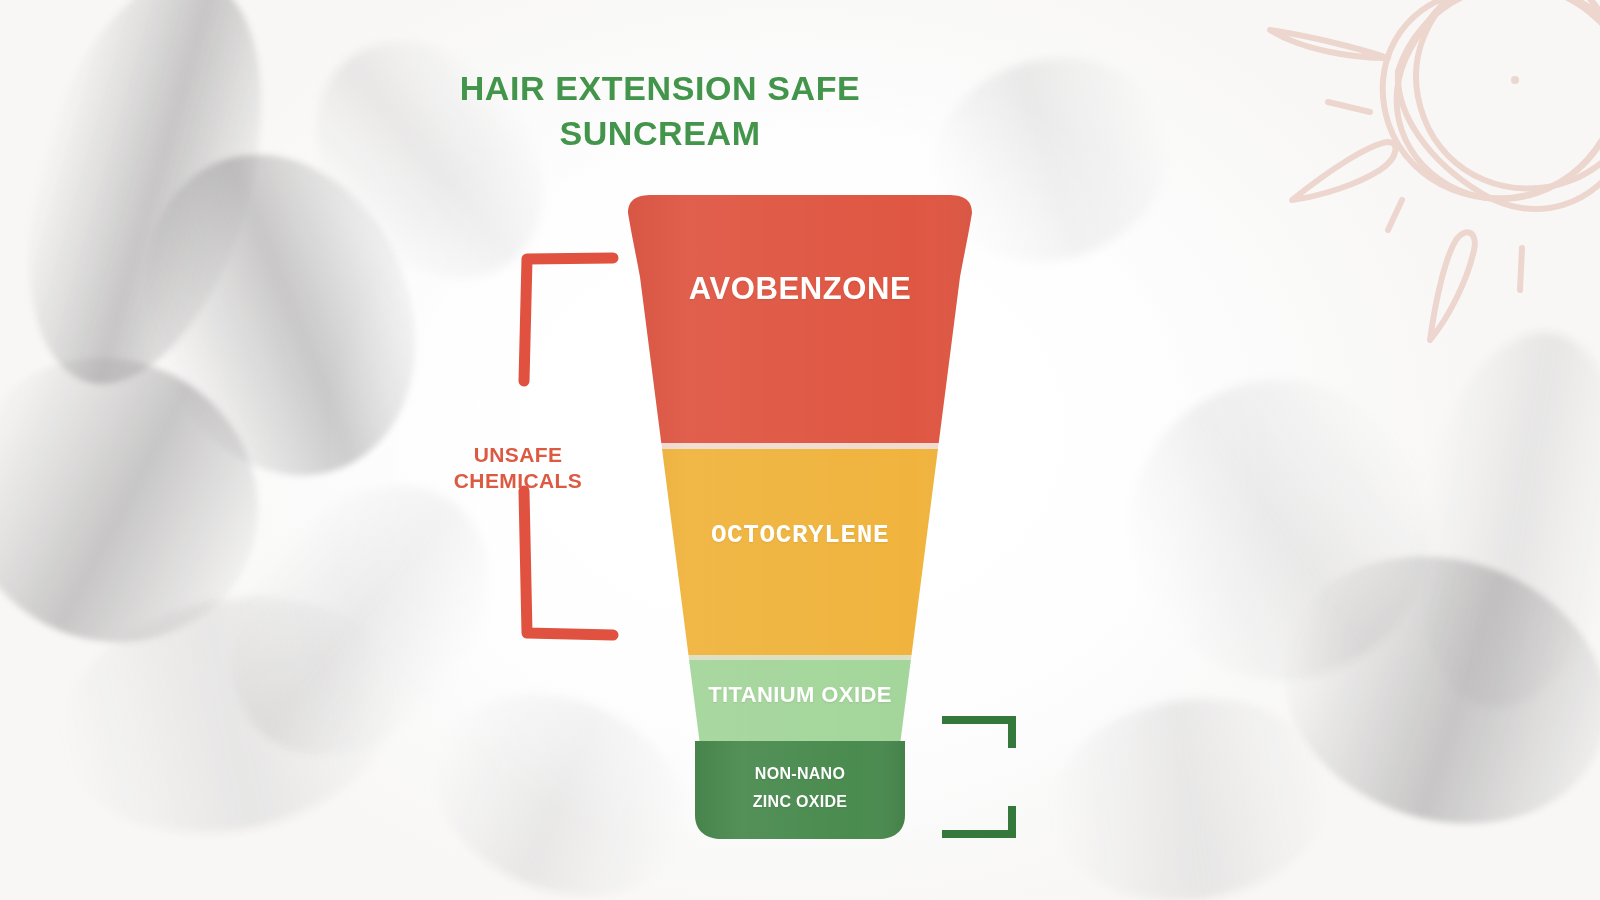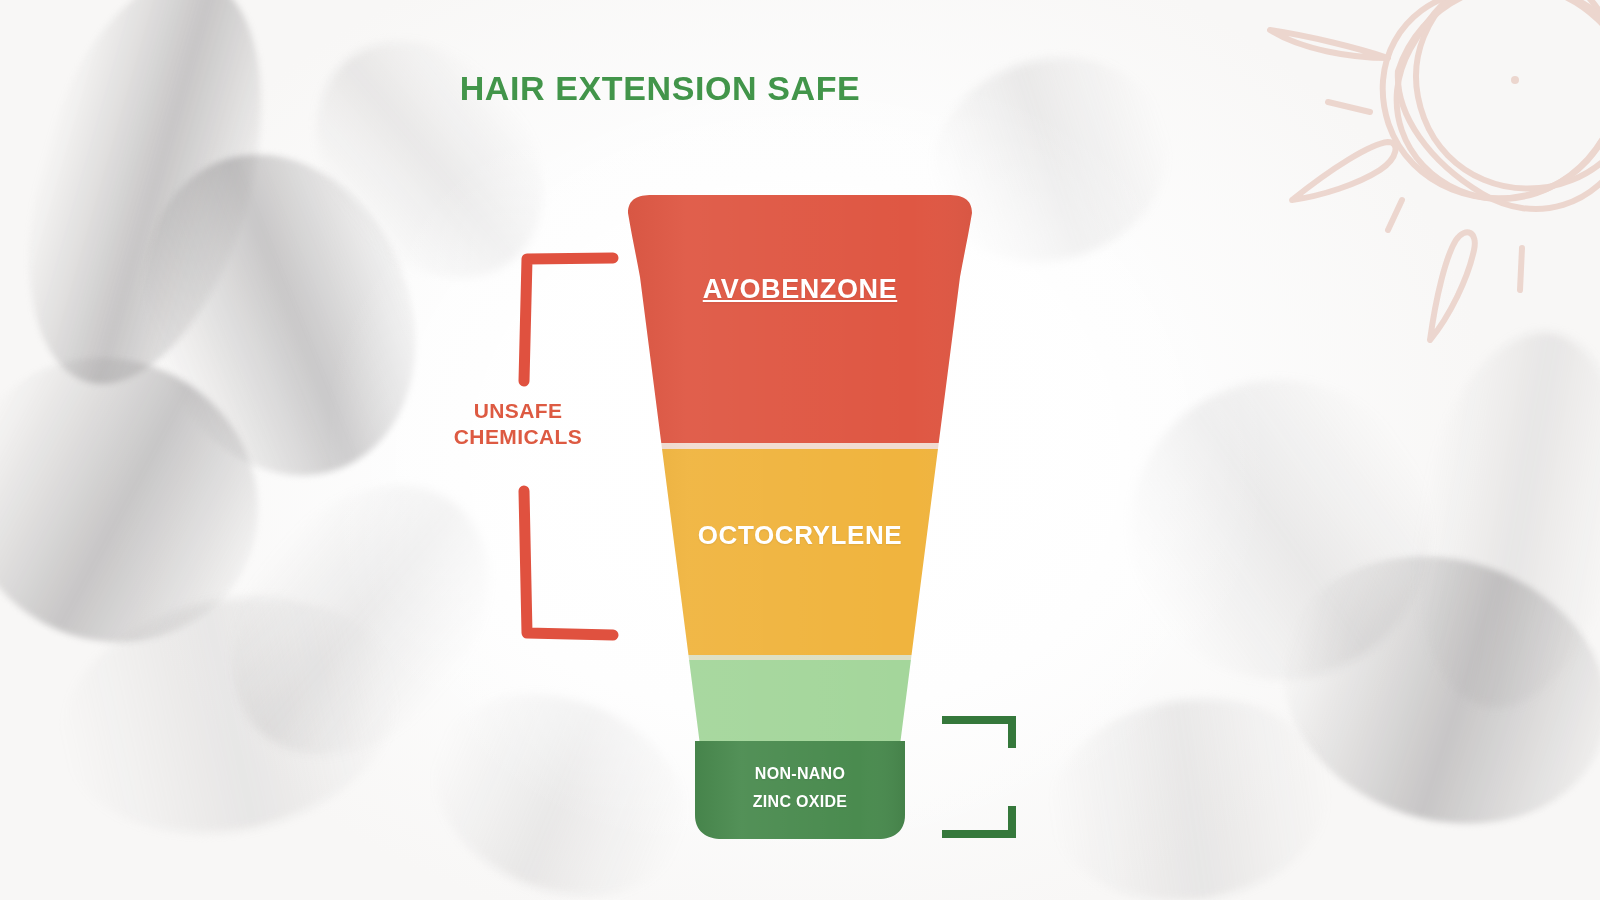--- a/index.html
+++ b/index.html
@@ -102,44 +102,45 @@
   .seg-label {
     position: absolute;
     width: 400px;
     text-align: center;
     color: #ffffff;
     font-weight: 800;
     text-transform: uppercase;
     pointer-events: none;
     text-shadow: 0 1px 2px rgba(0,0,0,0.08);
   }
-  .seg-main   { font-size: 27px; letter-spacing: 0.6px; line-height: 32px; text-decoration: underline; }
+  .seg-main   { font-size: 31px; letter-spacing: 0.6px; line-height: 32px; }
   .seg-sub    { font-size: 20px; letter-spacing: 0.4px; line-height: 24px; font-weight: 800; }
   .seg-mid    { font-size: 26px; letter-spacing: 0.6px; }
   .seg-small  { font-size: 22px; letter-spacing: 0.4px; }
   .seg-bottom { font-size: 16px; letter-spacing: 0.3px; line-height: 28px; }
 
   .lbl-avobenzone { top: 88px; }
   .lbl-avobenzone-sub { top: 125px; }
-  .lbl-octocrylene { top: 335px; }
+  .lbl-octocrylene { top: 335px; font-family: Liberation Mono, monospace; }
   .lbl-titanium { top: 497px; }
   .lbl-zinc { top: 575px; }
 
   
   .bracket { position: absolute; }
   .bracket-red { left: 505px; top: 248px; }
   .bracket-green { left: 938px; top: 712px; }
 
   .side-label {
     position: absolute;
     text-align: center;
     font-weight: 800;
     text-transform: uppercase;
     line-height: 26px;
     pointer-events: none;
+    margin-top: 44px;
   }
   .label-unsafe {
     left: 418px;
     top: 398px;
     width: 200px;
     color: #dd5a42;
     font-size: 21px;
     letter-spacing: 0.4px;
   }
   .label-safe {
@@ -185,20 +186,21 @@
       <path d="M88 172 L130 182"></path>
       <path d="M52 270 C92 238 130 214 148 212 C160 212 158 228 140 240 C118 254 82 266 52 270 Z"></path>
       <path d="M162 270 L148 300"></path>
       <path d="M190 410 C196 366 206 326 216 310 C226 296 238 302 234 320 C228 348 210 386 190 410 Z"></path>
       <path d="M282 318 L280 360"></path>
     </g>
   </svg>
 
   <div class="title">
     <span class="title-line">HAIR EXTENSION SAFE</span>
+    <span class="title-line">SUNCREAM</span>
   </div>
 
   <div class="tube-wrap">
     <svg class="tube-svg" width="400" height="660" viewBox="0 0 400 660">
       <defs>
         <clipPath id="tubeClip">
           <path d="M28 28 C28 14 38 10 52 10 L348 10 C362 10 372 14 372 28
                    C368 52 364 70 360 92
                    L300 560
                    L100 560
@@ -221,20 +223,21 @@
         <rect x="0" y="475" width="400" height="90" fill="#a4d69b"></rect>
         <rect x="0" y="0" width="400" height="570" fill="url(#shadeRed)"></rect>
       </g>
 
       <path d="M95 556 L305 556 L305 630 C305 646 294 654 278 654 L122 654 C106 654 95 646 95 630 Z" fill="#4a8b4f"></path>
       <path d="M95 556 L305 556 L305 630 C305 646 294 654 278 654 L122 654 C106 654 95 646 95 630 Z" fill="url(#shadeRed)"></path>
     </svg>
 
     <div class="seg-label seg-main lbl-avobenzone">AVOBENZONE</div>
     <div class="seg-label seg-mid lbl-octocrylene">OCTOCRYLENE</div>
+    <div class="seg-label seg-small lbl-titanium">TITANIUM OXIDE</div>
     <div class="seg-label seg-bottom lbl-zinc">
       <span>NON-NANO</span><br>
       <span>ZINC OXIDE</span>
     </div>
   </div>
 
   <svg class="bracket bracket-red" width="120" height="410" viewBox="0 0 120 410">
     <g fill="none" stroke="#e0513f" stroke-width="11" stroke-linecap="round" stroke-linejoin="round">
       <path d="M108 10 L22 11 L19 133"></path>
       <path d="M19 243 L22 385 L108 387"></path>

